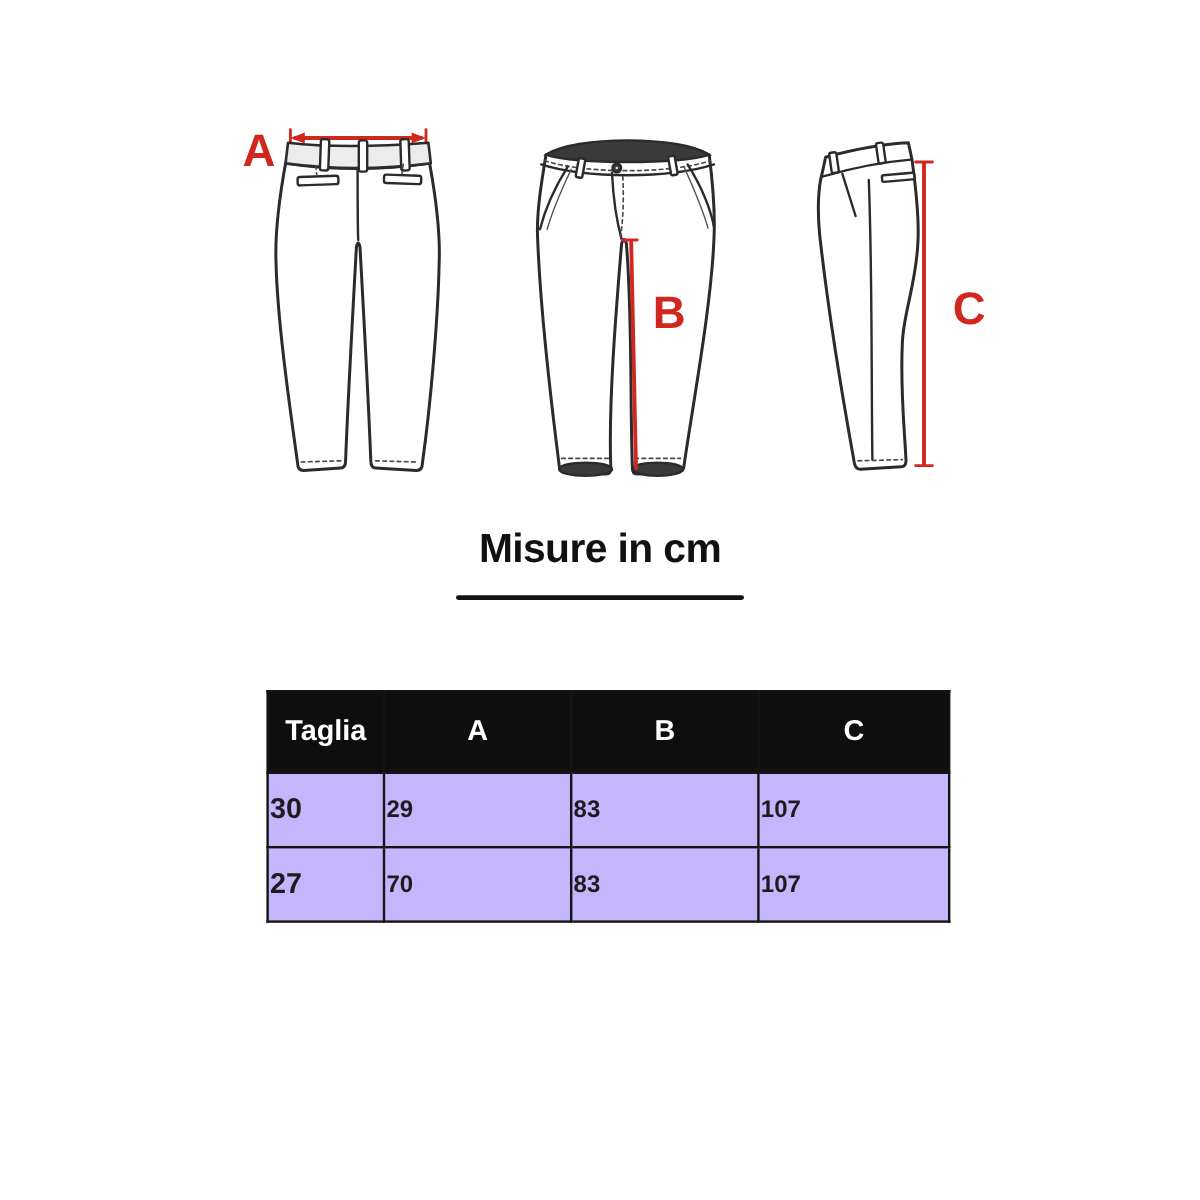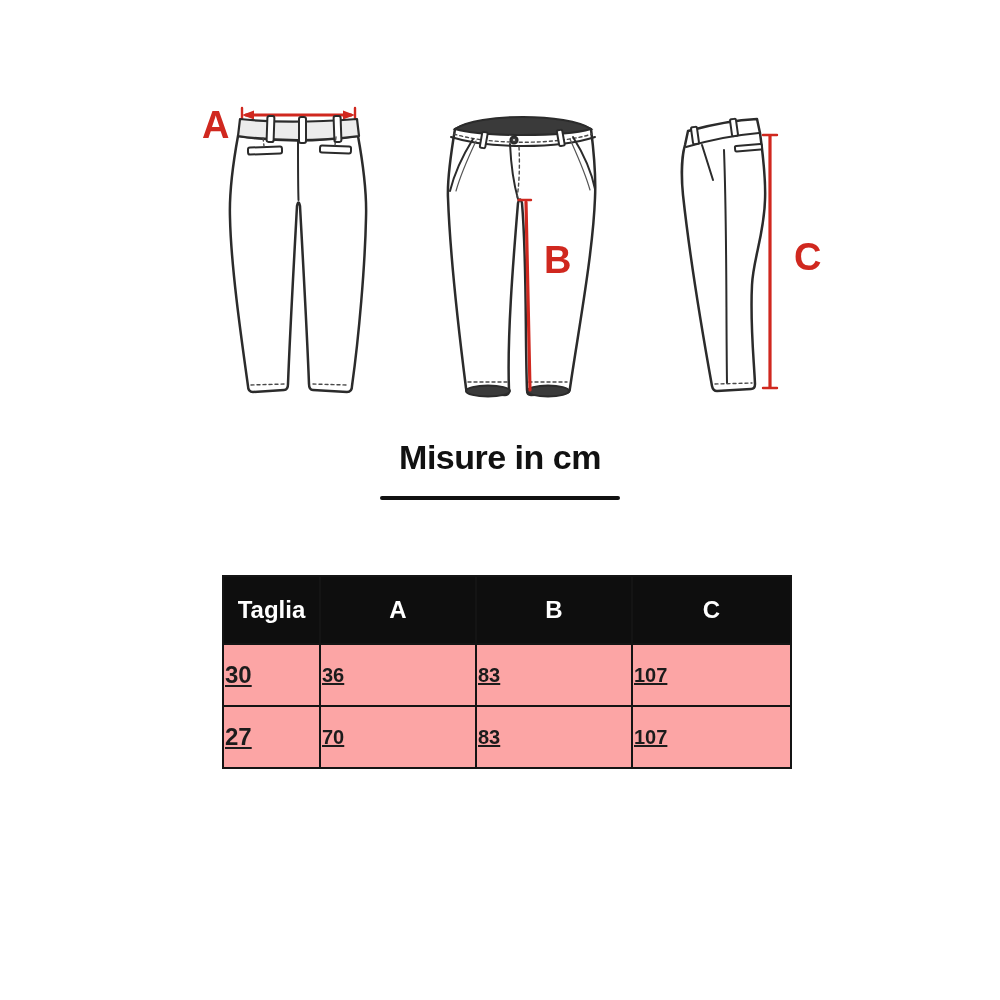--- a/index.html
+++ b/index.html
@@ -50,22 +50,21 @@
     font-weight:700;color:var(--txt);
     background:#ffffff;
     margin-top:32px;
   }
   table.size-table th{
     background:var(--hdr);color:#ffffff;height:64px;
     font-size:24px;border:2px solid var(--tbord);font-weight:700;
   }
   table.size-table td{
     height:58px;font-size:20px;border:2px solid var(--tbord);
-    background:#fca5a5;
-    text-decoration:underline;
+    background:#c4b5fd;
   }
   table.size-table td.size-col{font-size:24px;}
 </style>
 </head>
 <body>
 
 <div class="page">
 
   <svg class="fig fig-back" width="190" height="315" viewBox="0 0 190 315">
     <text class="mlabel" x="6" y="42">A</text>
@@ -194,21 +193,21 @@
       <tr>
         <th>Taglia</th>
         <th>A</th>
         <th>B</th>
         <th>C</th>
       </tr>
     </thead>
     <tbody>
       <tr>
         <td class="size-col">30</td>
-        <td>36</td>
+        <td>29</td>
         <td>83</td>
         <td>107</td>
       </tr>
       <tr>
         <td class="size-col">27</td>
         <td>70</td>
         <td>83</td>
         <td>107</td>
       </tr>
     </tbody>

